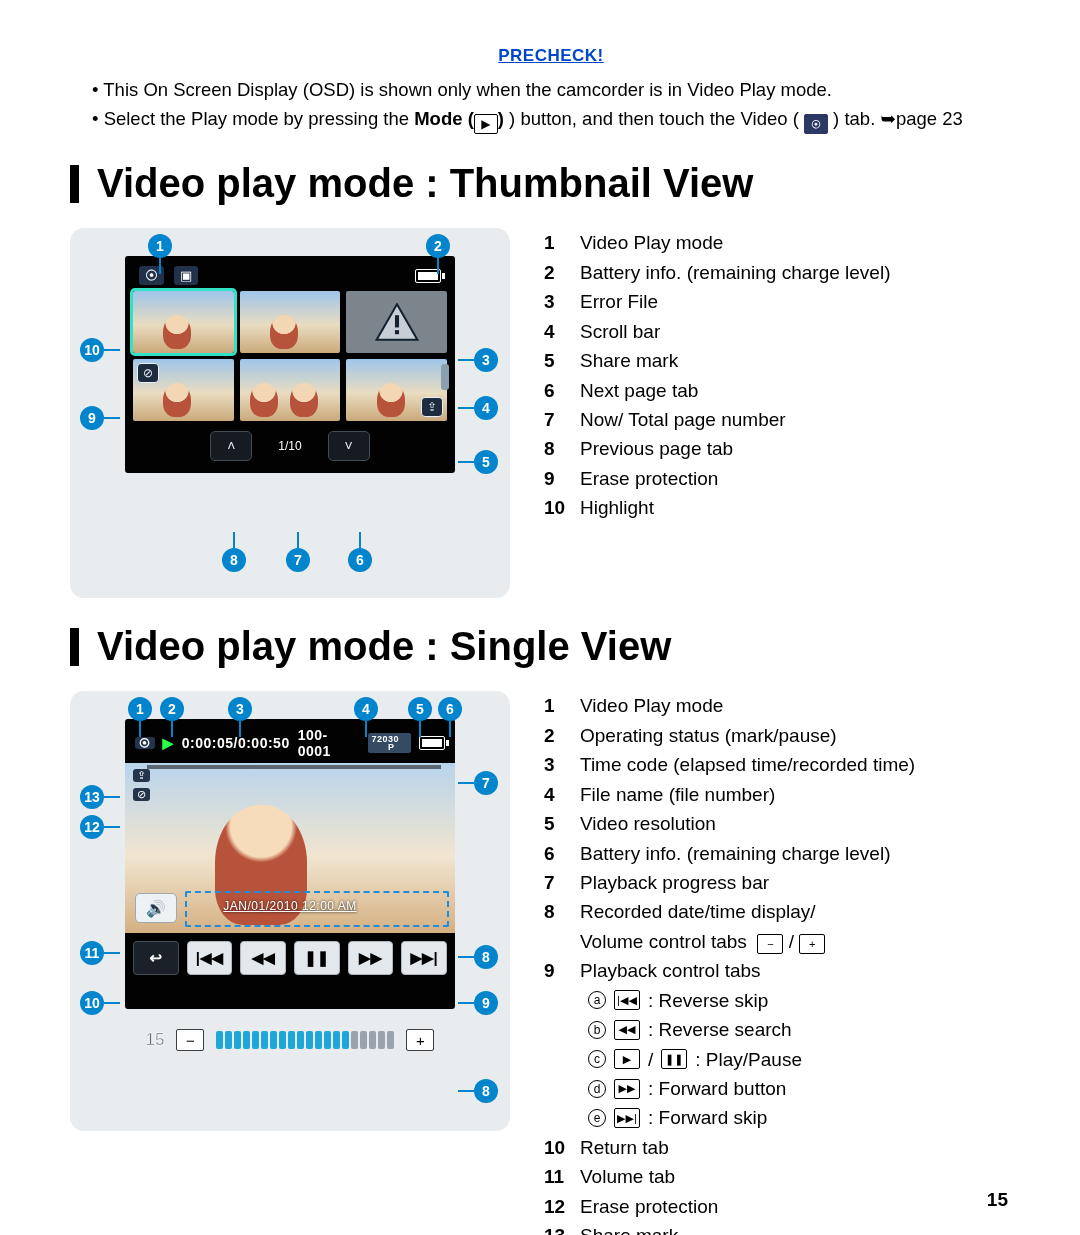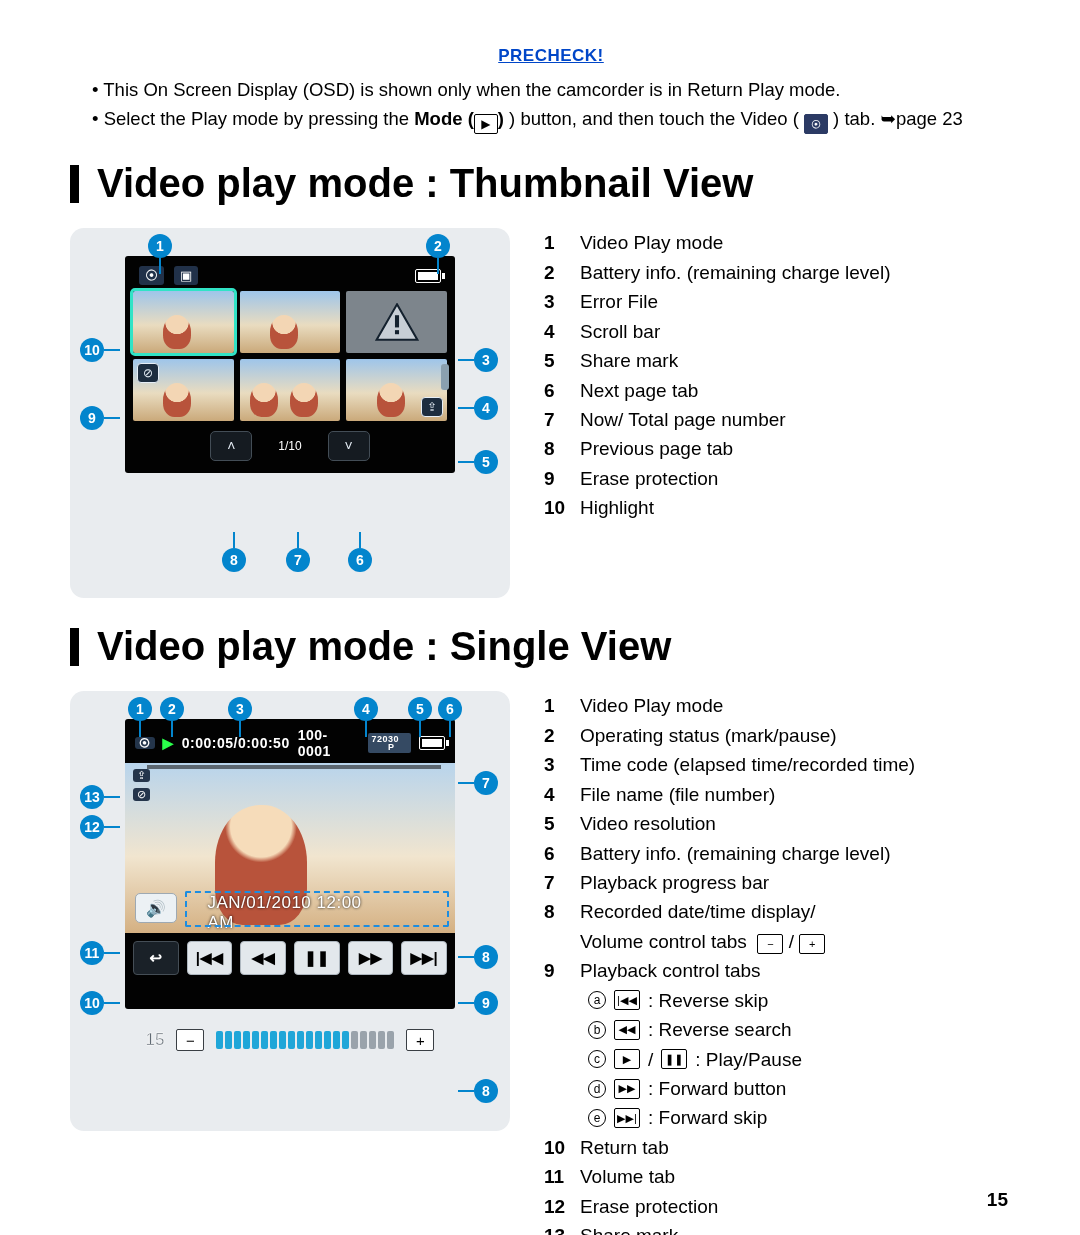--- a/index.html
+++ b/index.html
@@ -132,22 +132,22 @@
   }
   .photo .child{
     position:absolute;left:90px;bottom:8px;width:92px;height:120px;
     background:radial-gradient(circle at 50% 18%,#f6dcba 0 28%,#b8533b 33% 100%);
     border-radius:48% 48% 30% 30%;
   }
   .osd-left{position:absolute;left:8px;top:6px;display:flex;flex-direction:column;gap:6px;}
   .osd-right{position:absolute;right:6px;top:0;height:5px;width:310px;}
   .progress{position:absolute;left:8px;right:8px;top:2px;height:4px;background:#5b6670;}
   .osd-date{
-    position:absolute;left:50%;bottom:0;transform:translateX(-50%);
-    font-size:17px;color:#fff;text-shadow:0 0 3px #000;letter-spacing:.5px;
+    position:absolute;left:50%;bottom:20px;transform:translateX(-50%);
+    font-size:12px;color:#fff;text-shadow:0 0 3px #000;letter-spacing:.5px;text-decoration:underline;
   }
   .vol-btn{
     position:absolute;left:10px;bottom:10px;width:42px;height:30px;border-radius:5px;
     background:#ecf1f4;border:1px solid #9ea9b2;color:#000;
     display:flex;align-items:center;justify-content:center;font-size:16px;
   }
   .dash-box{
     position:absolute;left:60px;bottom:6px;right:6px;height:36px;
     border:2px dashed #1d8de0;border-radius:2px;
   }
@@ -168,21 +168,21 @@
     display:flex;align-items:center;justify-content:center;font-size:15px;background:#fff;
   }
 
   .page-num{position:absolute;right:72px;bottom:24px;font-size:19px;font-weight:bold;}
 </style>
 </head>
 <body>
 
 <div class="precheck-title">PRECHECK!</div>
 <ul class="precheck-list">
-  <li>This On Screen Display (OSD) is shown only when the camcorder is in Return Play mode.</li>
+  <li>This On Screen Display (OSD) is shown only when the camcorder is in Video Play mode.</li>
   <li>
     <span>Select the Play mode by pressing the </span>
     <b>Mode (</b><span class="inline-icon play"></span><b>)</b>
     <span>) button, and then touch the Video (</span>
     <span class="inline-icon video"></span>
     <span>) tab. ➥page 23</span>
   </li>
 </ul>
 
 <h2 class="section-heading">Video play mode : Thumbnail View</h2>

